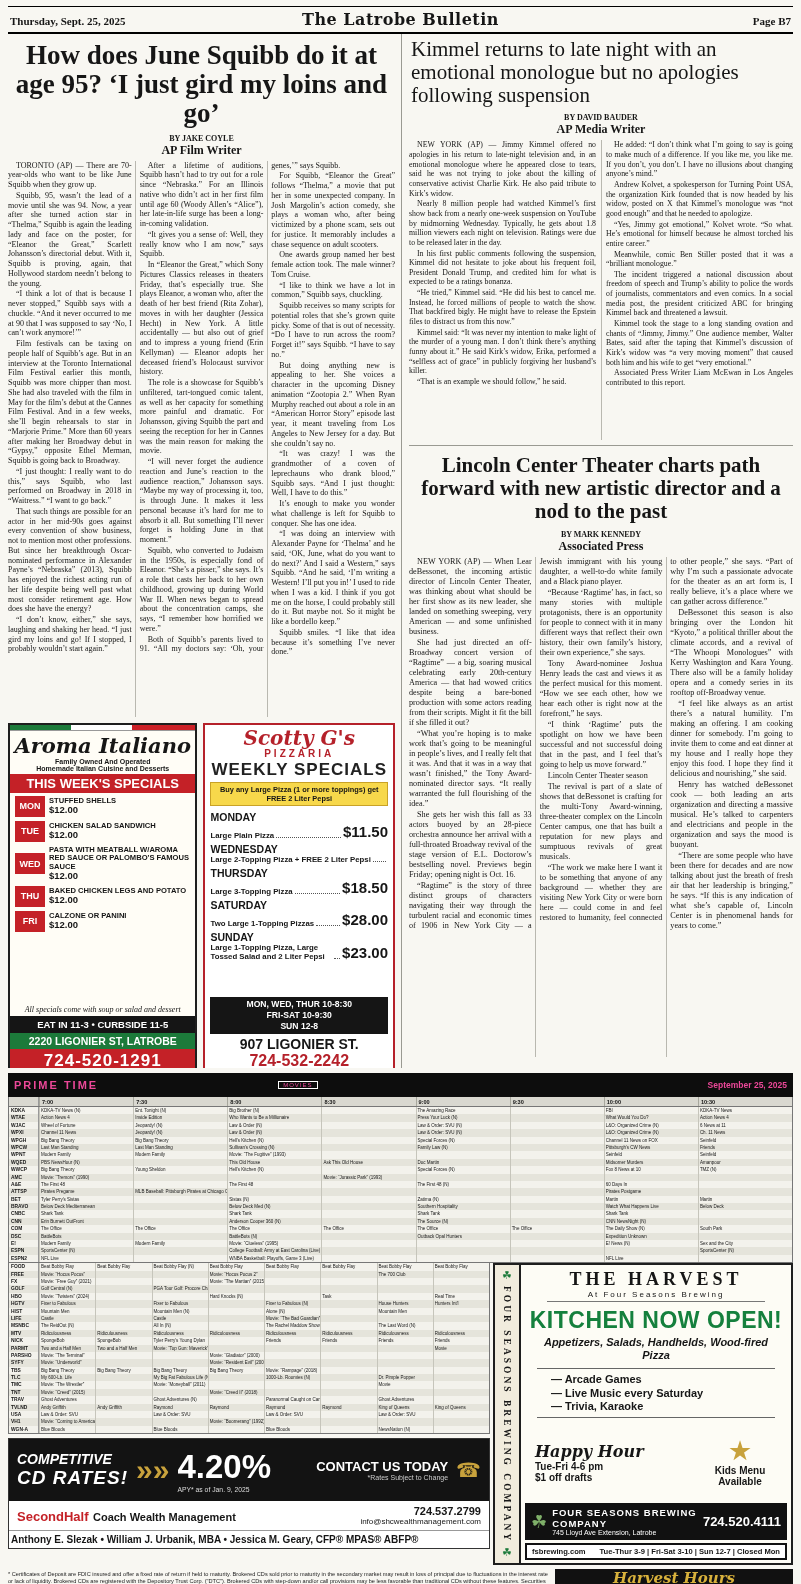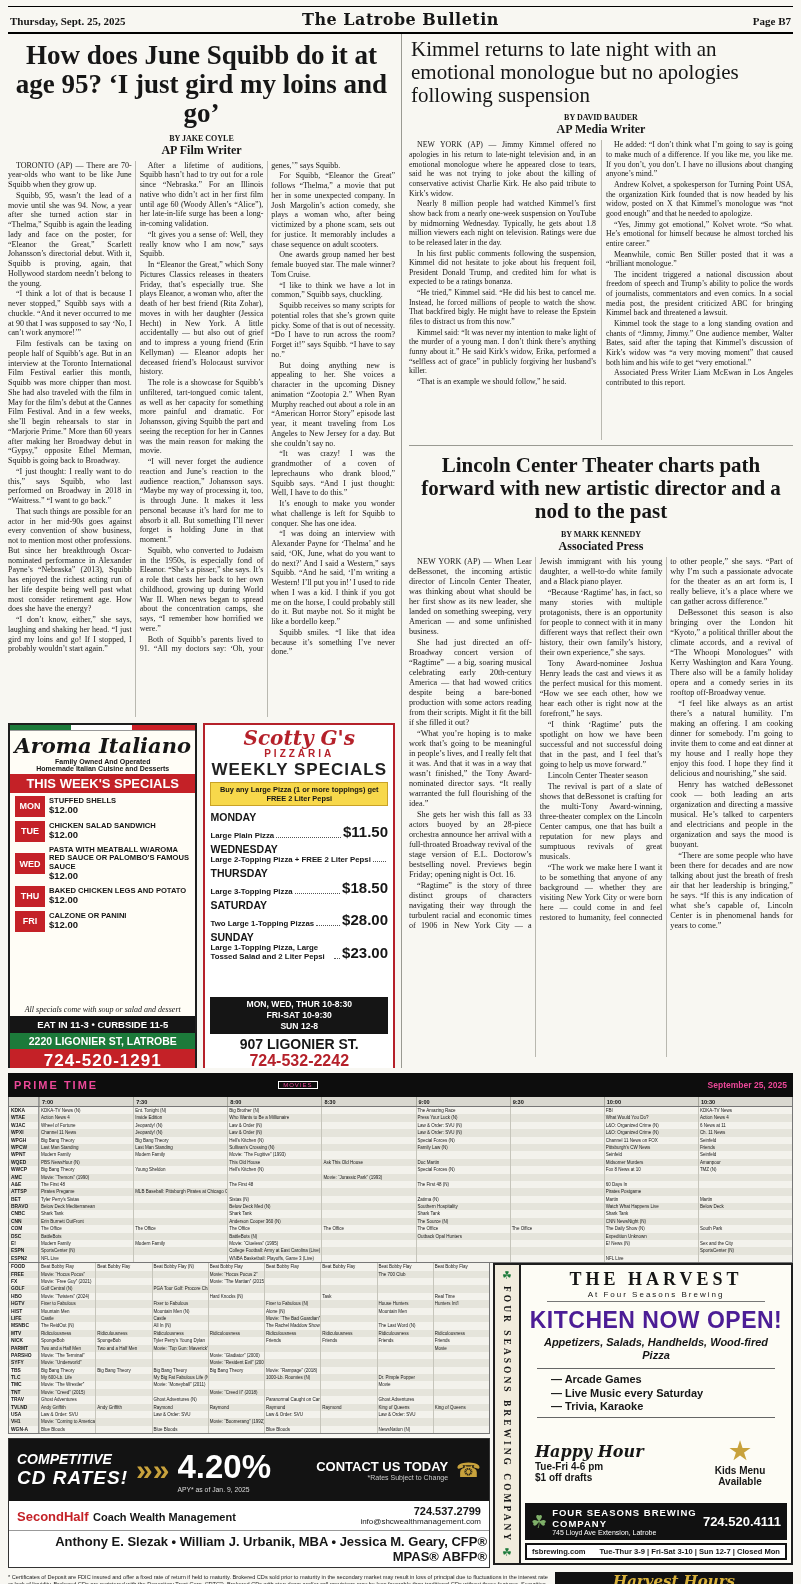--- a/index.html
+++ b/index.html
@@ -98,32 +98,32 @@
   .cd-apy { font-size:6.8px; color:#ddd; }
   .cd-contact { margin-left:auto; text-align:right; }
   .cd-c1 { font-size:13px; font-weight:bold; }
   .cd-c2 { font-size:7px; color:#ccc; }
   .phone-glyph { font-size:20px; color:#c8a23c; }
   .cd-mid { display:flex; justify-content:space-between; align-items:center; padding:4px 8px; }
   .cd-f1 { color:#c42127; font-weight:bold; font-size:13px; }
   .cd-f2 { font-weight:bold; font-size:11px; }
   .cd-ph { font-size:11px; font-weight:bold; text-align:right; }
   .cd-em { font-size:8px; text-align:right; }
-  .cd-names { border-top:1px solid #999; font-size:13px; font-weight:bold; text-align:right; padding:3px 2px; }
+  .cd-names { border-top:1px solid #999; font-size:10px; font-weight:bold; text-align:left; padding:3px 2px; }
 
   
   .fs-ad { border:2px solid #1e1e1e; background:#fdfcf5; display:flex; height:302px; font-family:"Liberation Sans", sans-serif; }
   .fs-vert { width:26px; border-right:2px solid #1e1e1e; background:#f1ecdd; display:flex; flex-direction:column;
              align-items:center; justify-content:space-between; padding:4px 0; }
   .fs-vtext { writing-mode:vertical-rl; font-family:"Liberation Serif", serif; font-weight:bold; font-size:9.5px; letter-spacing:3px; }
   .clover { color:#1c7a3a; font-size:11px; }
   .fs-main { flex:1; display:flex; flex-direction:column; padding:4px 4px 3px; }
   .fs-htitle { font-family:"Liberation Serif", serif; font-size:18px; font-weight:bold; letter-spacing:4px; text-align:center; }
   .fs-hsub { font-size:8px; letter-spacing:2px; text-align:center; border-bottom:1px solid #777; padding-bottom:2px; margin:0 22px; }
-  .fs-kitchen { color:#4c1d95; font-size:23px; font-weight:bold; text-align:center; margin:5px 0 2px; letter-spacing:.5px; }
+  .fs-kitchen { color:#15803d; font-size:23px; font-weight:bold; text-align:center; margin:5px 0 2px; letter-spacing:.5px; }
   .fs-menu { font-size:11px; font-weight:bold; font-style:italic; text-align:center; line-height:1.2; padding:0 18px; }
   .fs-features { border-top:1px solid #666; border-bottom:1px solid #666; margin:5px 12px; padding:3px 0 3px 14px; }
   .fs-feat { font-size:11px; font-weight:bold; margin:1.5px 0; }
   .fs-hk { display:flex; justify-content:space-between; align-items:center; padding:1px 10px 2px; flex:1; }
   .fs-happy1 { font-family:"DejaVu Serif", serif; font-style:italic; font-weight:bold; font-size:16px; }
   .fs-happy2 { font-size:10px; font-weight:bold; }
   .fs-happy4 { font-size:10px; font-weight:bold; }
   .fs-kids { text-align:center; width:74px; font-weight:bold; font-size:10px; line-height:1.1; }
   .fs-star { color:#c8a23c; font-size:24px; display:block; }
   .fs-brandbox { background:#111; color:#fff; display:flex; align-items:center; gap:5px; padding:4px 6px; }
@@ -167,21 +167,21 @@
             <p>That such things are possible for an actor in her mid-90s goes against every convention of show business, not to mention most other professions. But since her breakthrough Oscar-nominated performance in Alexander Payne’s “Nebraska” (2013), Squibb has enjoyed the richest acting run of her life despite being well past what most consider retirement age. How does she have the energy?</p>
             <p>“I don’t know, either,” she says, laughing and shaking her head. “I just gird my loins and go! If I stopped, I probably wouldn’t start again.”</p>
             <p>After a lifetime of auditions, Squibb hasn’t had to try out for a role since “Nebraska.” For an Illinois native who didn’t act in her first film until age 60 (Woody Allen’s “Alice”), her late-in-life surge has been a long-in-coming validation.</p>
             <p>“It gives you a sense of: Well, they really know who I am now,” says Squibb.</p>
             <p>In “Eleanor the Great,” which Sony Pictures Classics releases in theaters Friday, that’s especially true. She plays Eleanor, a woman who, after the death of her best friend (Rita Zohar), moves in with her daughter (Jessica Hecht) in New York. A little accidentally — but also out of grief and to impress a young friend (Erin Kellyman) — Eleanor adopts her deceased friend’s Holocaust survivor history.</p>
             <p>The role is a showcase for Squibb’s unfiltered, tart-tongued comic talent, as well as her capacity for something more painful and dramatic. For Johansson, giving Squibb the part and seeing the reception for her in Cannes was the main reason for making the movie.</p>
             <p>“I will never forget the audience reaction and June’s reaction to the audience reaction,” Johansson says. “Maybe my way of processing it, too, is through June. It makes it less personal because it’s hard for me to absorb it all. But something I’ll never forget is holding June in that moment.”</p>
             <p>Squibb, who converted to Judaism in the 1950s, is especially fond of Eleanor. “She’s a pisser,” she says. It’s a role that casts her back to her own childhood, growing up during World War II. When news began to spread about the concentration camps, she says, “I remember how horrified we were.”</p>
             <p>Both of Squibb’s parents lived to 91. “All my doctors say: ‘Oh, your genes,’” says Squibb.</p>
             <p>For Squibb, “Eleanor the Great” follows “Thelma,” a movie that put her in some unexpected company. In Josh Margolin’s action comedy, she plays a woman who, after being victimized by a phone scam, sets out for justice. It memorably includes a chase sequence on adult scooters.</p>
-            <p>One awards group named her best female buoyed star. The male winner? Tom Cruise.</p>
+            <p>One awards group named her best female action took. The male winner? Tom Cruise.</p>
             <p>“I like to think we have a lot in common,” Squibb says, chuckling.</p>
             <p>Squibb receives so many scripts for potential roles that she’s grown quite picky. Some of that is out of necessity. “Do I have to run across the room? Forget it!” says Squibb. “I have to say no.”</p>
             <p>But doing anything new is appealing to her. She voices a character in the upcoming Disney animation “Zootopia 2.” When Ryan Murphy reached out about a role in an “American Horror Story” episode last year, it meant traveling from Los Angeles to New Jersey for a day. But she couldn’t say no.</p>
             <p>“It was crazy! I was the grandmother of a coven of leprechauns who drank blood,” Squibb says. “And I just thought: Well, I have to do this.”</p>
             <p>It’s enough to make you wonder what challenge is left for Squibb to conquer. She has one idea.</p>
             <p>“I was doing an interview with Alexander Payne for ‘Thelma’ and he said, ‘OK, June, what do you want to do next?’ And I said a Western,” says Squibb. “And he said, ‘I’m writing a Western! I’ll put you in!’ I used to ride when I was a kid. I think if you got me on the horse, I could probably still do it. But maybe not. So it might be like a bordello keep.”</p>
             <p>Squibb smiles. “I like that idea because it’s something I’ve never done.”</p>
           </div>
       </article>
 

